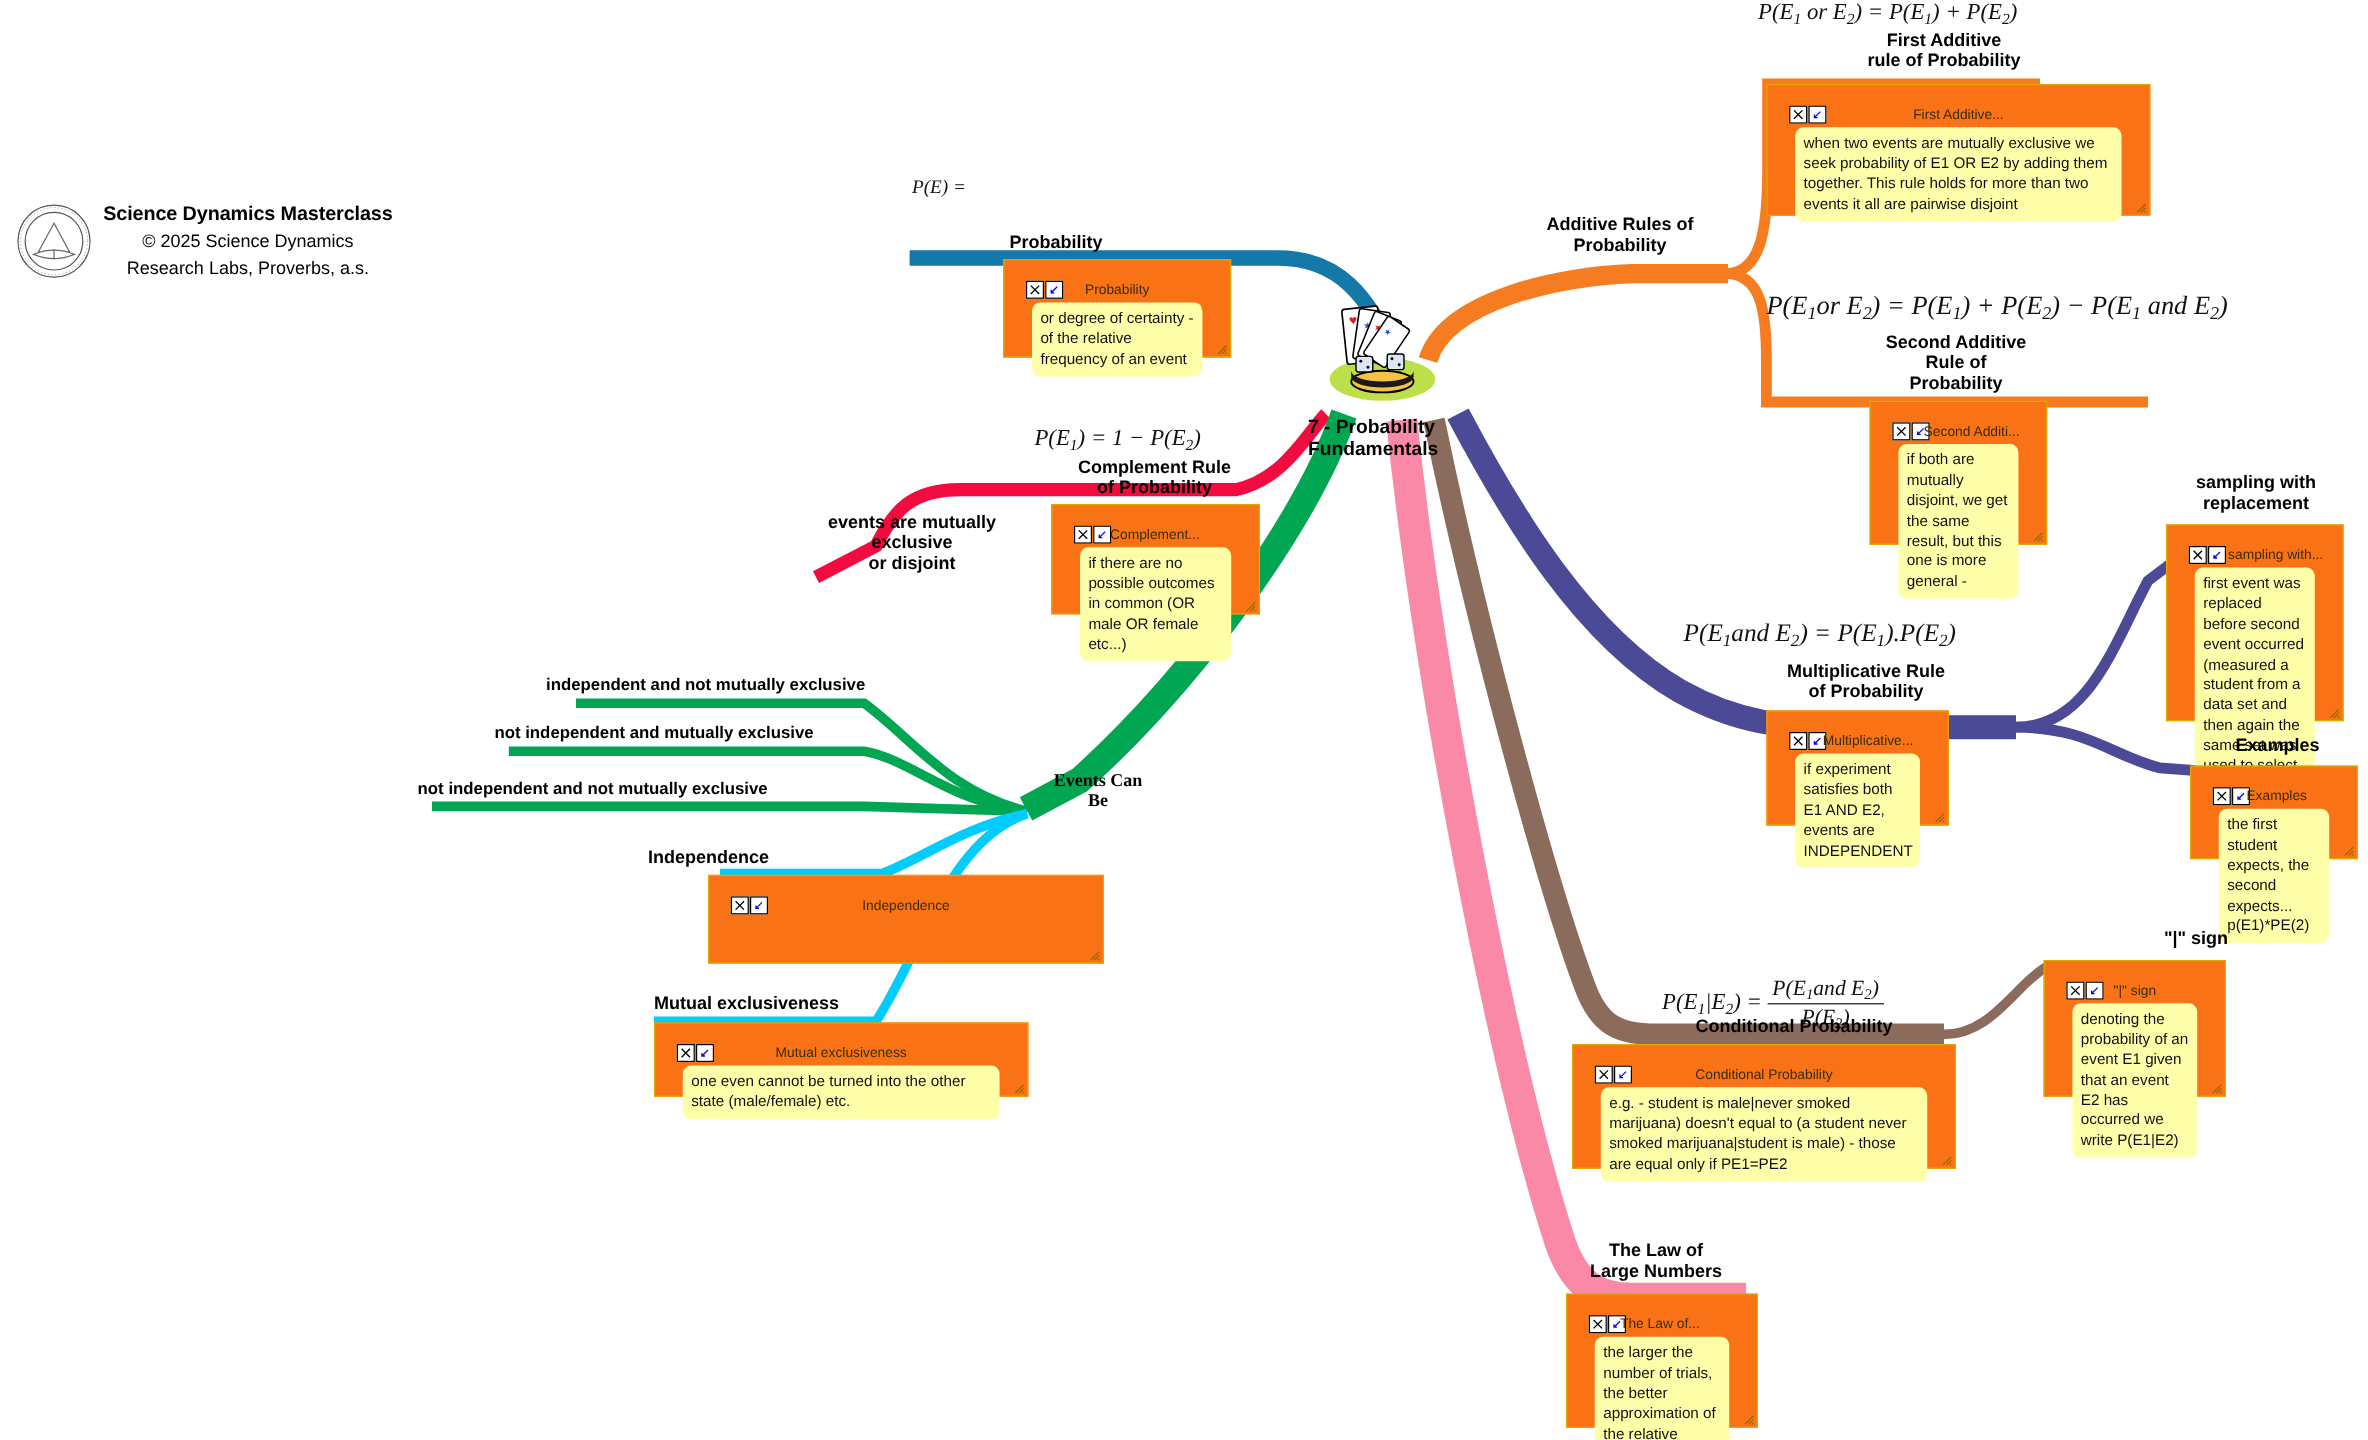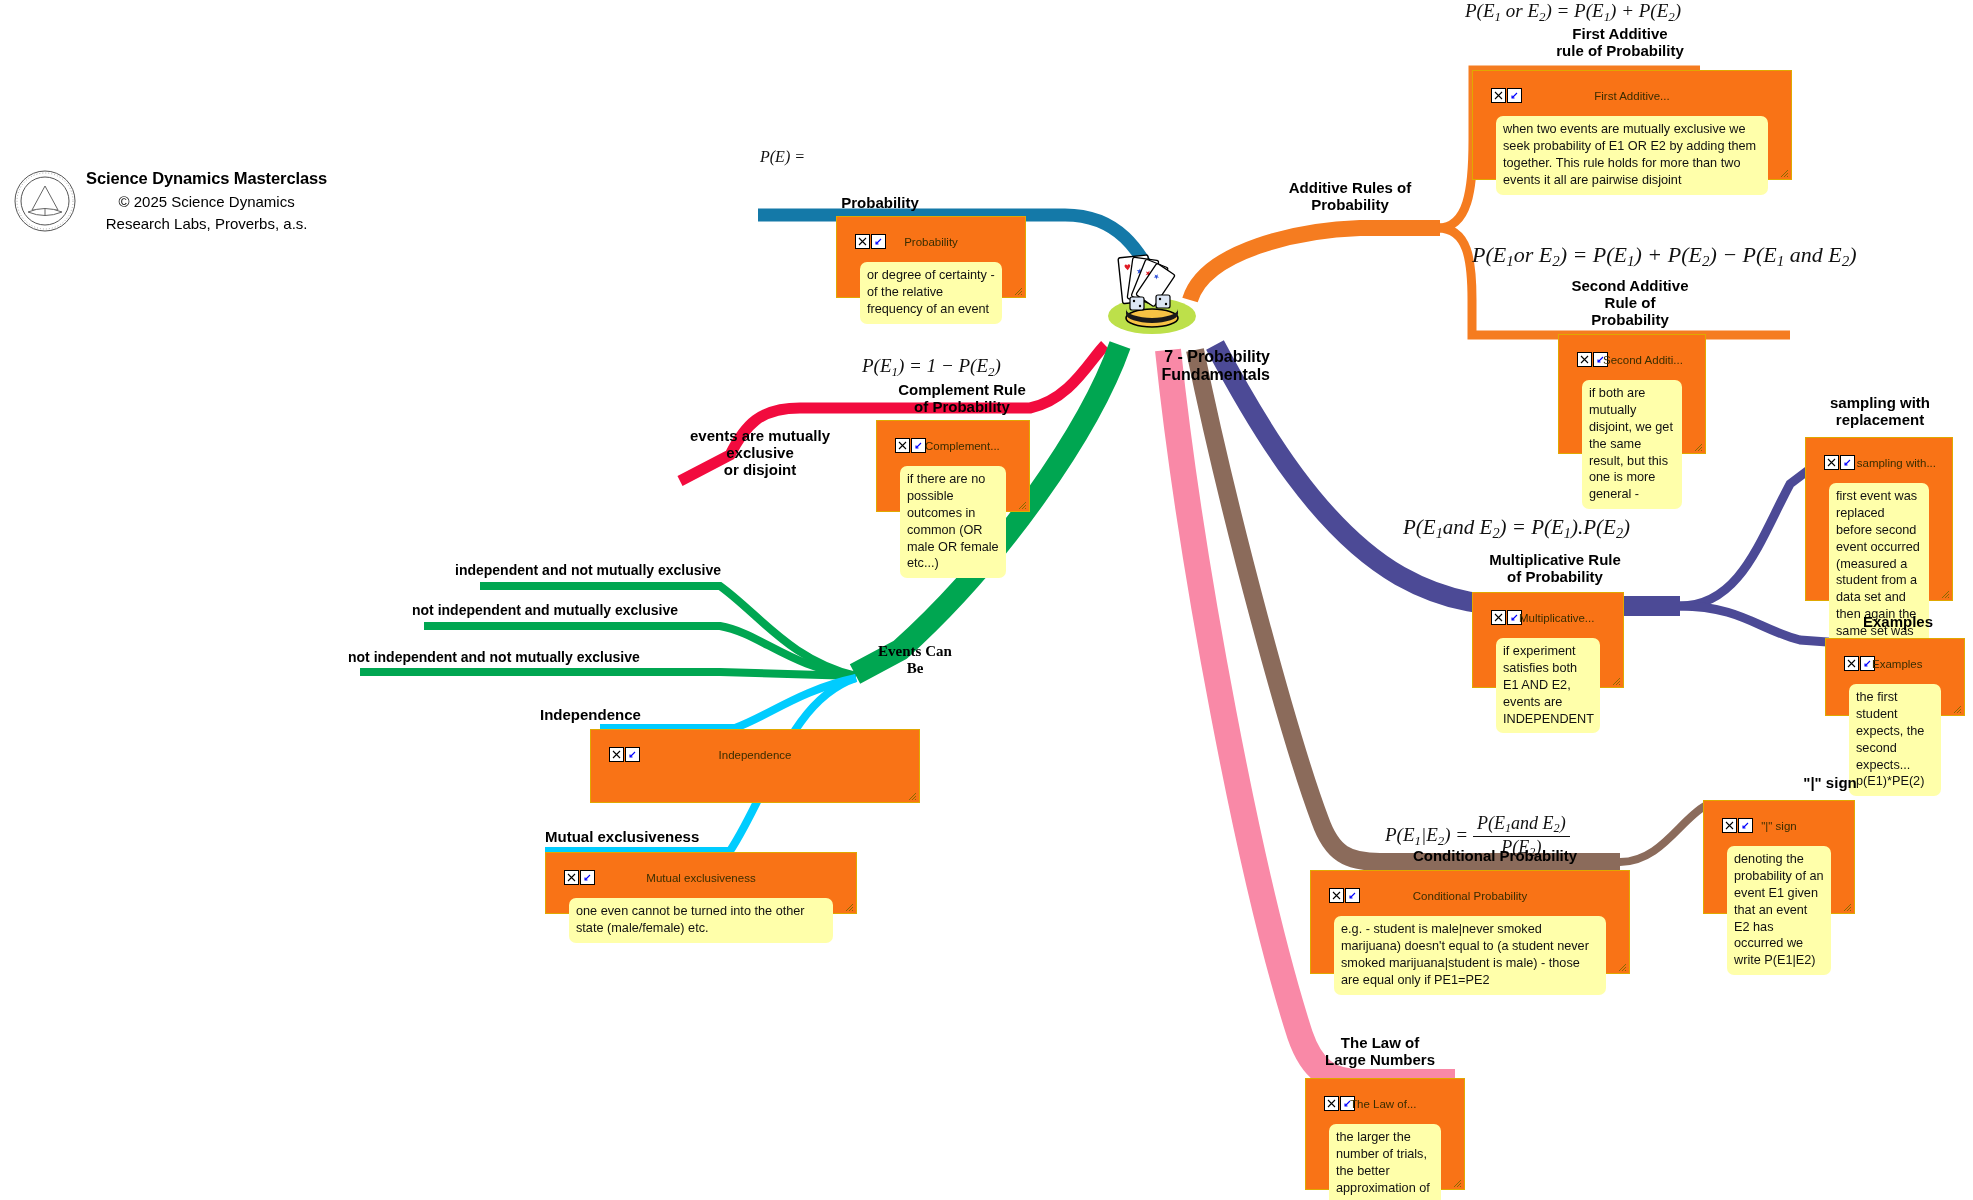--- a/index.html
+++ b/index.html
@@ -32,21 +32,21 @@
   
   .note{position:absolute;background:#f97316;border:1px solid #e0a800;
         box-sizing:border-box;padding:16px;box-shadow:0 0 0 0 rgba(0,0,0,0);}
   .note .bar{height:17px;display:flex;align-items:center;position:relative;}
   .note .btns{display:flex;gap:1px;margin-left:2px;}
   .note .btn{width:13px;height:13px;background:#ffffff;border:1px solid #000;
              display:flex;align-items:center;justify-content:center;}
   .note .btn svg{display:block;}
   .note .title{position:absolute;left:0;right:0;text-align:center;
                font-size:11.5px;color:#3a2d00;font-weight:normal;pointer-events:none;}
-  .note .body{background:#FFFFAA;border-radius:7px;margin:12px 7px 3px 7px;
+  .note .body{background:#FFFFAA;border-radius:7px;margin:2px 7px 3px 7px;
               padding:5px 7px 6px 7px;font-size:12.7px;line-height:1.33;color:#111;}
   .note .grip{position:absolute;right:2px;bottom:1px;width:12px;height:12px;}
 </style>
 </head>
 <body>
 
 <div class="canvas">
 
   <svg class="branches" viewBox="0 0 1973 1200">
 
@@ -109,21 +109,21 @@
     <path d="M26 64 a26 9 0 0 0 52 0 v-5 a26 9 0 0 1 -52 0 z" fill="#1a1a1a"></path>
     <g>
       <rect x="30" y="47" width="14" height="13" rx="2" fill="#DCE6F5" stroke="#000" stroke-width="1.2"></rect>
       <circle cx="34" cy="51" r="1.2" fill="#000"></circle>
         <circle cx="40" cy="56" r="1.2" fill="#000"></circle>
       <rect x="56" y="45" width="14" height="13" rx="2" fill="#DCE6F5" stroke="#000" stroke-width="1.2"></rect>
       <circle cx="60" cy="49" r="1.2" fill="#000"></circle>
         <circle cx="66" cy="54" r="1.2" fill="#000"></circle>
     </g>
   </svg>
-  <div class="nodelabel" style="left:1090px;top:348px;width:180px;text-align:right;font-size:16px;">7 - Probability
+  <div class="nodelabel" style="left:1090px;top:348px;width:180px;text-align:left;font-size:16px;">7 - Probability
 Fundamentals</div>
 
   <div class="logo-block">
     <svg class="seal" viewBox="0 0 62 62">
       <circle cx="31" cy="31" r="30" fill="#fff" stroke="#555" stroke-width="1"></circle>
       <circle cx="31" cy="31" r="24" fill="#fff" stroke="#555" stroke-width="1"></circle>
       <path d="M31 16 L44 40 H18 Z" fill="none" stroke="#666" stroke-width="1"></path>
       <path d="M14 42 q17 -7 34 0 q-17 7 -34 0 z" fill="#fff" stroke="#666" stroke-width="1"></path>
       <line x1="31" y1="38" x2="31" y2="46" stroke="#666" stroke-width="1"></line>
       <circle cx="31" cy="31" r="28" fill="none" stroke="#777" stroke-width=".6" stroke-dasharray="1 2"></circle>
@@ -220,21 +220,21 @@
   </div>
 
   <div class="formula" style="left:862px;top:355px;font-size:19px;">
     P(E<span class="sub">1</span>) = 1 − P(E<span class="sub">2</span>)
   </div>
   <div class="nodelabel" style="left:852px;top:382px;width:220px;">Complement Rule
 of Probability</div>
   <div class="nodelabel" style="left:660px;top:428px;width:200px;">events are mutually
 exclusive
 or disjoint</div>
-  <div class="note" style="left:876px;top:420px;width:154px;height:92px;">
+  <div class="note" style="left:876px;top:420px;width:174px;height:92px;">
     <div class="bar">
       <span class="btns">
         <span class="btn">
             <svg width="9" height="9" viewBox="0 0 9 9">
               <path d="M1 1 L8 8 M8 1 L1 8" stroke="#000" stroke-width="1.1"></path>
             </svg>
           </span>
         <span class="btn">
             <svg width="9" height="9" viewBox="0 0 9 9">
               <path d="M7 2 L2 7 M2 4.5 L2 7 L4.5 7" stroke="#00f" stroke-width="1.1" fill="none"></path>

